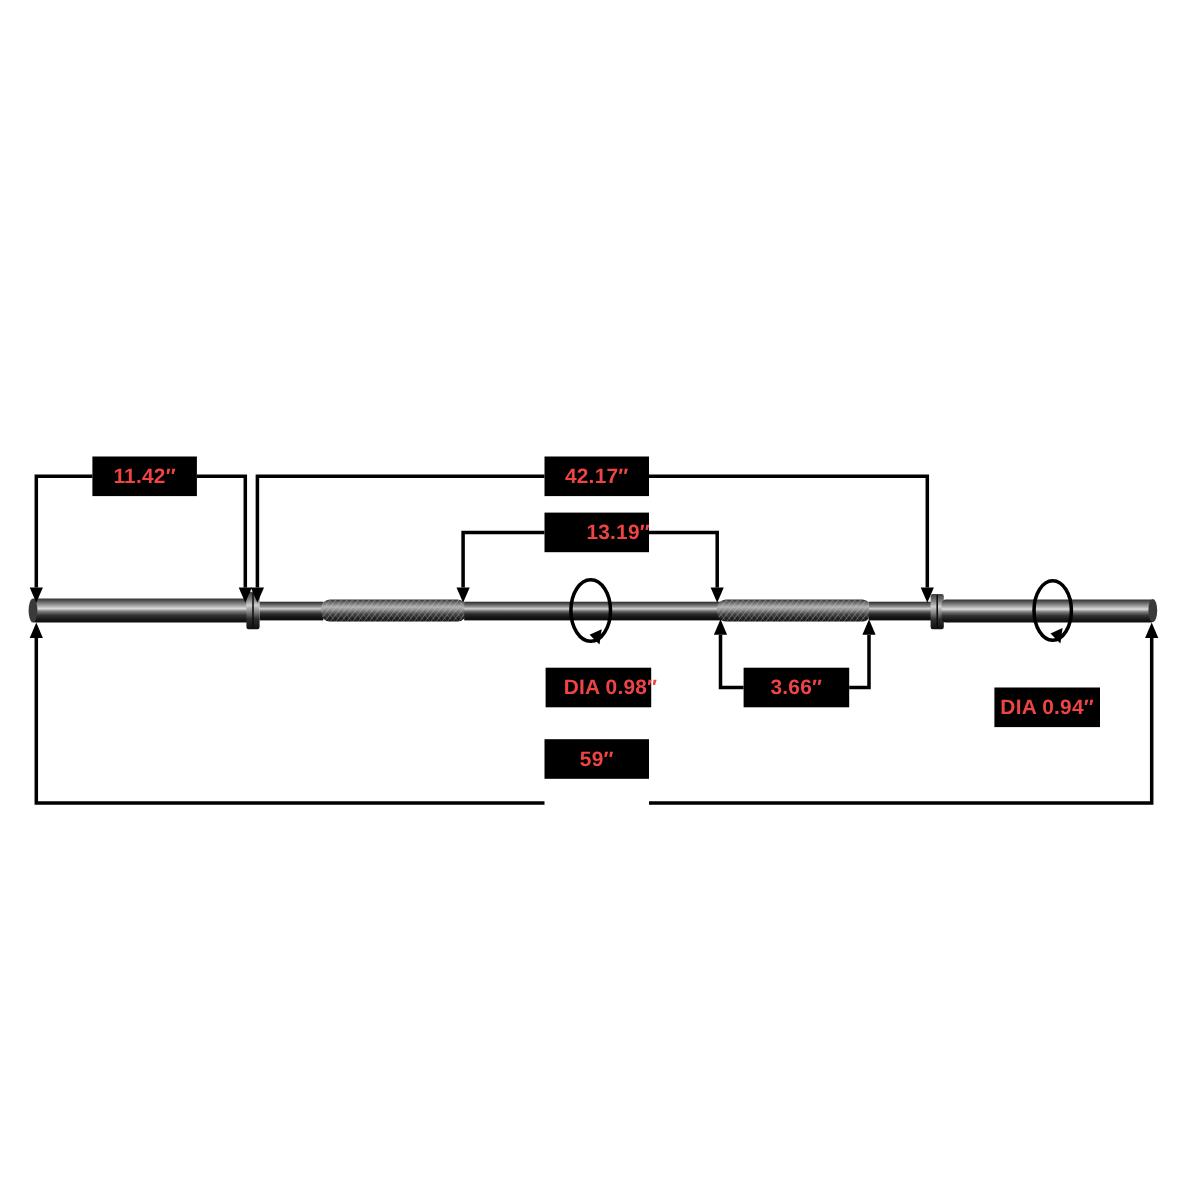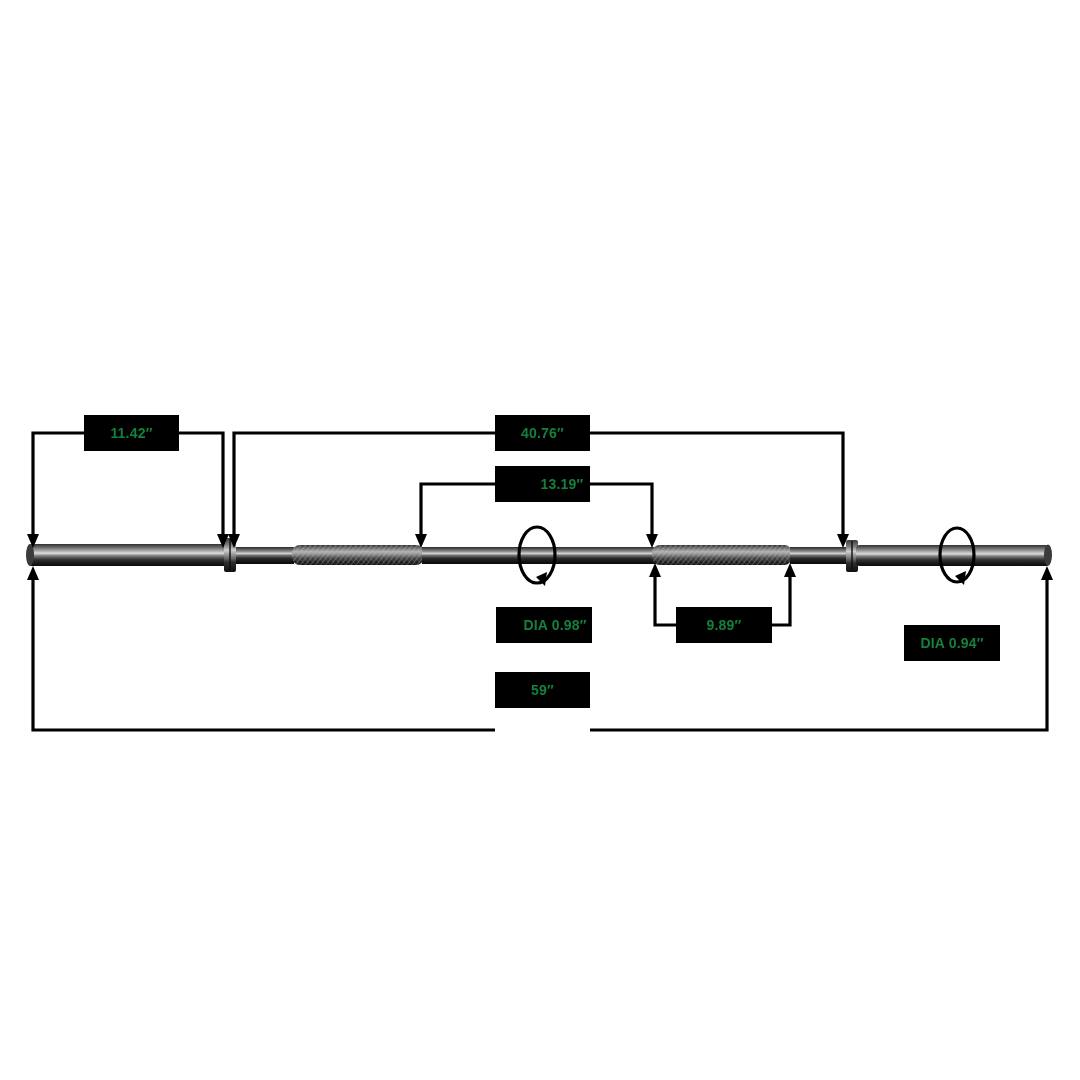--- a/index.html
+++ b/index.html
@@ -18,24 +18,24 @@
   #diagram-svg {
     position: absolute;
     left: 0;
     top: 0;
     width: 1080px;
     height: 1080px;
   }
   .dim-label {
     position: absolute;
     background: #000000;
-    color: #15803d;
+    color: #ef4444;
     font-family: "Liberation Sans", sans-serif;
     font-weight: bold;
-    font-size: 14px;
+    font-size: 19px;
     letter-spacing: 0.2px;
     display: flex;
     align-items: center;
     justify-content: center;
     white-space: nowrap;
     box-sizing: border-box;
     line-height: 1;
     padding: 0 6px;
   }
 </style>
@@ -173,25 +173,25 @@
     <g stroke="#000000" stroke-width="3.2" fill="none">
       <path d="M33,580 L33,730 L495,730"></path>
       <path d="M590,730 L1047,730 L1047,580"></path>
       <path d="M27,580 L39,580 L33,566 Z" fill="#000000" stroke="none"></path>
       <path d="M1041,580 L1053,580 L1047,566 Z" fill="#000000" stroke="none"></path>
     </g>
   </svg>
 
   <div class="dim-label" style="left:84px; top:415px; width:95px; height:36px;">11.42″</div>
 
-  <div class="dim-label" style="left:495px; top:415px; width:95px; height:36px;">40.76″</div>
+  <div class="dim-label" style="left:495px; top:415px; width:95px; height:36px;">42.17″</div>
 
   <div class="dim-label" style="left:495px; top:466px; width:95px; height:36px;padding-left:45px;">13.19″</div>
 
   <div class="dim-label" style="left:496px; top:607px; width:96px; height:36px;padding-left:28px;">DIA 0.98″</div>
 
-  <div class="dim-label" style="left:676px; top:607px; width:96px; height:36px;">9.89″</div>
+  <div class="dim-label" style="left:676px; top:607px; width:96px; height:36px;">3.66″</div>
 
   <div class="dim-label" style="left:904px; top:607px; width:96px; height:36px;margin-top:18px;">DIA 0.94″</div>
 
   <div class="dim-label" style="left:495px; top:672px; width:95px; height:36px;">59″</div>
 
 </div>
 
 </body></html>

